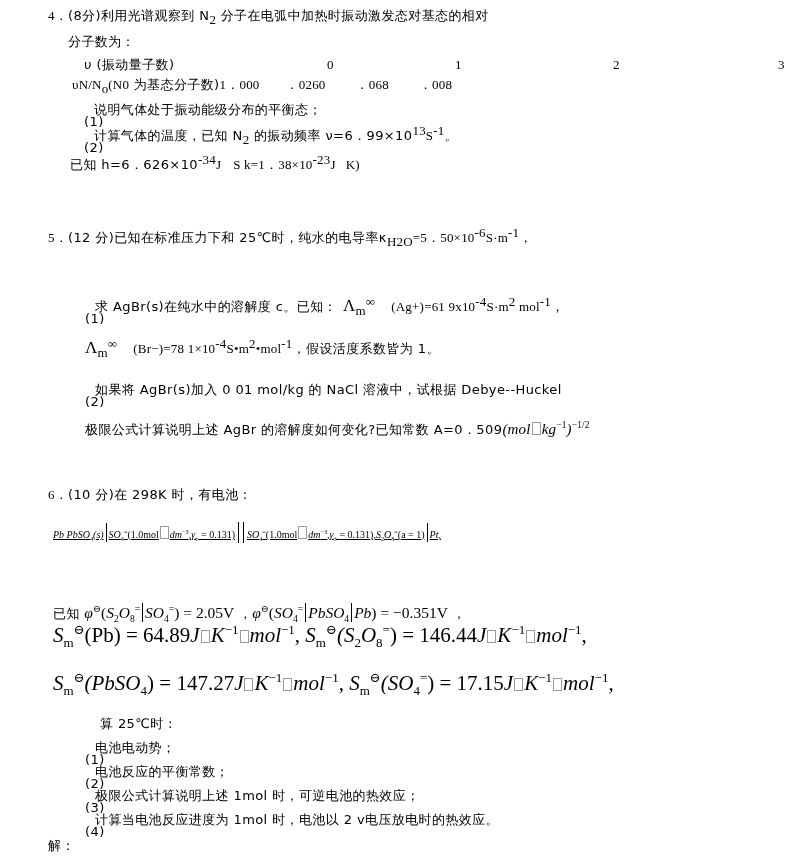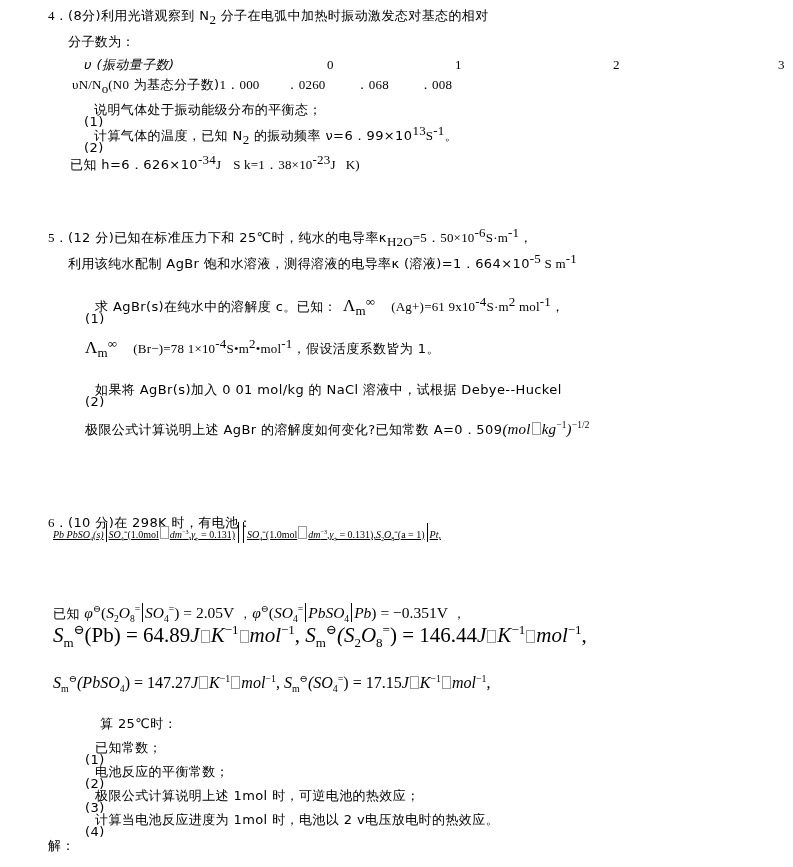--- a/index.html
+++ b/index.html
@@ -104,21 +104,21 @@
 <body>
 
 <div class="page">
 
   <div class="ln" style="left:48px; top:8px;">
     <span class="latin">4．</span><span class="cn">(8分)</span><span class="cn">利用光谱观察到 N</span><sub class="latin">2</sub><span class="cn"> 分子在电弧中加热时振动激发态对基态的相对</span>
   </div>
 
   <div class="ln cn" style="left:68px; top:34px;">分子数为：</div>
 
-  <div class="ln cn" style="left:84px; top:57px;font-style:italic;">
+  <div class="ln cn" style="left:84px; top:57px;">
     <span>υ (振动量子数)</span>
   </div>
   <div class="ln latin" style="left:327px; top:57px;">0</div>
   <div class="ln latin" style="left:455px; top:57px;">1</div>
   <div class="ln latin" style="left:613px; top:57px;">2</div>
   <div class="ln latin" style="left:778px; top:57px;">3</div>
 
   <div class="ln" style="left:72px; top:77px;">
     <span class="latin">υN/N</span><sub class="latin">o</sub><span class="latin">(N</span><span class="latin">0</span><span class="cn"> 为基态分子数)</span><span class="latin">1．000</span><span style="display:inline-block;width:26px"></span><span class="latin">．0260</span><span style="display:inline-block;width:30px"></span><span class="latin">．068</span><span style="display:inline-block;width:30px"></span><span class="latin">．008</span>
   </div>
@@ -132,64 +132,61 @@
   </div>
 
   <div class="ln" style="left:70px; top:157px;">
     <span class="cn">已知 h=6．626×10</span><sup class="latin">-34</sup><span class="latin">J</span><span style="display:inline-block;width:12px"></span><span class="latin">S  k=1．38×10</span><sup class="latin">-23</sup><span class="latin">J</span><span style="display:inline-block;width:10px"></span><span class="latin">K)</span>
   </div>
 
   <div class="ln" style="left:48px; top:230px;">
     <span class="latin">5．</span><span class="cn">(12 分)</span><span class="cn">已知在标准压力下和 25℃时，纯水的电导率κ</span><sub class="latin">H2O</sub><span class="latin">=5．50×10</span><sup class="latin">-6</sup><span class="latin">S·m</span><sup class="latin">-1</sup><span class="cn">，</span>
   </div>
 
-  <div class="ln" style="left:68px; top:256px;">
-    <span class="cn">利用该纯水配制 AgBr 饱和水溶液，测得溶液的电导率κ (溶液)=1．664×10</span><sup class="latin">-5</sup><span class="latin">  S  m</span><sup class="latin">-1</sup>
-  </div>
 
   <div class="ln" style="left:85px; top:298px;">
     <span class="num-marker"><span class="mk cn">(1)</span></span><span class="cn">求 AgBr(s)在纯水中的溶解度 c。已知：</span><span style="display:inline-block;width:6px"></span><span class="lam">Λ</span><sub class="latin">m</sub><sup class="latin">∞</sup><span style="display:inline-block;width:16px"></span><span class="latin">(Ag+)=61 9x10</span><sup class="latin">-4</sup><span class="latin">S·m</span><sup class="latin">2</sup><span class="latin">  mol</span><sup class="latin">-1</sup><span class="cn">，</span>
   </div>
 
   <div class="ln" style="left:85px; top:340px;">
     <span class="lam">Λ</span><sub class="latin">m</sub><sup class="latin">∞</sup><span style="display:inline-block;width:16px"></span><span class="latin">(Br−)=78 1×10</span><sup class="latin">-4</sup><span class="latin">S•m</span><sup class="latin">2</sup><span class="latin">•mol</span><sup class="latin">-1</sup><span class="cn">，假设活度系数皆为 1。</span>
   </div>
 
   <div class="ln" style="left:85px; top:382px;">
     <span class="num-marker"><span class="mk cn">(2)</span></span><span class="cn">如果将 AgBr(s)加入   0 01   mol/kg 的 NaCl 溶液中，试根据 Debye--Huckel</span>
   </div>
 
   <div class="ln" style="left:85px; top:420px;">
     <span class="cn">极限公式计算说明上述 AgBr 的溶解度如何变化?已知常数 A=0．509</span><span class="mathline" style="position:static; font-size:15px;"><span>(</span><span>mol</span><span class="boxglyph"></span><span>kg</span><sup class="up">−1</sup><span>)</span><sup class="up">−1/2</sup></span>
   </div>
 
-  <div class="ln" style="left:48px; top:515px;">
+  <div class="ln" style="left:48px; top:487px;">
     <span class="latin">6．</span><span class="cn">(10 分)</span><span class="cn">在 298K 时，有电池：</span>
   </div>
 
   <div class="mathline" style="left:53px; top:522px; font-size:10px;text-decoration:underline;">
     <span>Pb PbSO</span><sub class="up">4</sub><span>(s)</span><span class="bar"></span><span>SO</span><sub class="up">4</sub><sup class="up">=</sup><span class="up">(1.0mol</span><span class="boxglyph"></span><span>dm</span><sup class="up">−3</sup><span class="up">,</span><span>γ</span><sub class="up">±</sub><span class="up"> = 0.131)</span><span class="dbar"></span><span>SO</span><sub class="up">4</sub><sup class="up">=</sup><span class="up">(1.0mol</span><span class="boxglyph"></span><span>dm</span><sup class="up">−3</sup><span class="up">,</span><span>γ</span><sub class="up">±</sub><span class="up"> = 0.131),</span><span>S</span><sub class="up">2</sub><span>O</span><sub class="up">8</sub><sup class="up">=</sup><span class="up">(a = 1)</span><span class="bar"></span><span>Pt,</span>
   </div>
 
   <div class="mathline" style="left:53px; top:574px; font-size:15.5px;margin-top:29px;">
     <span class="cn up">已知 </span><span>φ</span><sup class="up">⊖</sup><span class="up">(</span><span>S</span><sub class="up">2</sub><span>O</span><sub class="up">8</sub><sup class="up">=</sup><span class="bar"></span><span>SO</span><sub class="up">4</sub><sup class="up">=</sup><span class="up">)</span><span class="up"> = 2.05V</span><span class="up cn"> ，</span><span>φ</span><sup class="up">⊖</sup><span class="up">(</span><span>SO</span><sub class="up">4</sub><sup class="up">=</sup><span class="bar"></span><span>PbSO</span><sub class="up">4</sub><span class="bar"></span><span>Pb</span><span class="up">)</span><span class="up"> = −0.351V</span><span class="up cn"> ，</span>
   </div>
 
   <div class="mathline" style="left:53px; top:626px; font-size:21px;">
     <span>S</span><sub class="up">m</sub><sup class="up">⊖</sup><span class="up">(Pb)</span><span class="up"> = 64.89</span><span>J</span><span class="boxglyph"></span><span>K</span><sup class="up">−1</sup><span class="boxglyph"></span><span>mol</span><sup class="up">−1</sup><span class="up">, </span><span>S</span><sub class="up">m</sub><sup class="up">⊖</sup><span>(S</span><sub class="up">2</sub><span>O</span><sub class="up">8</sub><sup class="up">=</sup><span class="up">)</span><span class="up"> = 146.44</span><span>J</span><span class="boxglyph"></span><span>K</span><sup class="up">−1</sup><span class="boxglyph"></span><span>mol</span><sup class="up">−1</sup><span class="up">,</span>
   </div>
 
-  <div class="mathline" style="left:53px; top:674px; font-size:16px;">
+  <div class="mathline" style="left:53px; top:674px; font-size:21px;">
     <span>S</span><sub class="up">m</sub><sup class="up">⊖</sup><span>(PbSO</span><sub class="up">4</sub><span class="up">)</span><span class="up"> = 147.27</span><span>J</span><span class="boxglyph"></span><span>K</span><sup class="up">−1</sup><span class="boxglyph"></span><span>mol</span><sup class="up">−1</sup><span class="up">,  </span><span>S</span><sub class="up">m</sub><sup class="up">⊖</sup><span>(SO</span><sub class="up">4</sub><sup class="up">=</sup><span class="up">)</span><span class="up"> = 17.15</span><span>J</span><span class="boxglyph"></span><span>K</span><sup class="up">−1</sup><span class="boxglyph"></span><span>mol</span><sup class="up">−1</sup><span class="up">,</span>
   </div>
 
   <div class="ln cn" style="left:68px; top:716px;margin-left:32px;">算 25℃时：</div>
 
   <div class="ln" style="left:85px; top:740px;">
-    <span class="num-marker"><span class="mk cn">(1)</span></span><span class="cn">已知常数；</span>
+    <span class="num-marker"><span class="mk cn">(1)</span></span><span class="cn">电池电动势；</span>
   </div>
 
   <div class="ln" style="left:85px; top:764px;">
     <span class="num-marker"><span class="mk cn">(2)</span></span><span class="cn">电池反应的平衡常数；</span>
   </div>
 
   <div class="ln" style="left:85px; top:788px;">
     <span class="num-marker"><span class="mk cn">(3)</span></span><span class="cn">极限公式计算说明上述 1mol 时，可逆电池的热效应；</span>
   </div>
 

